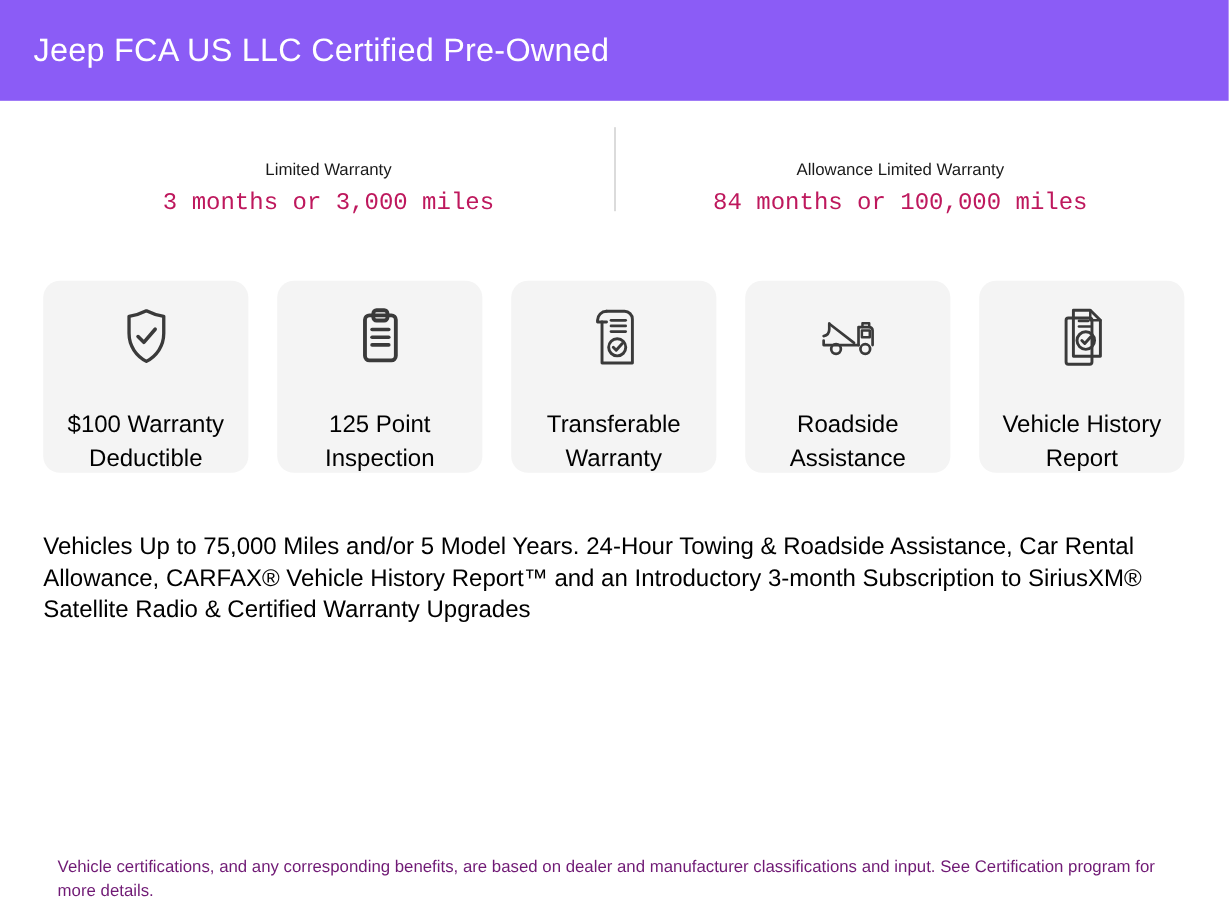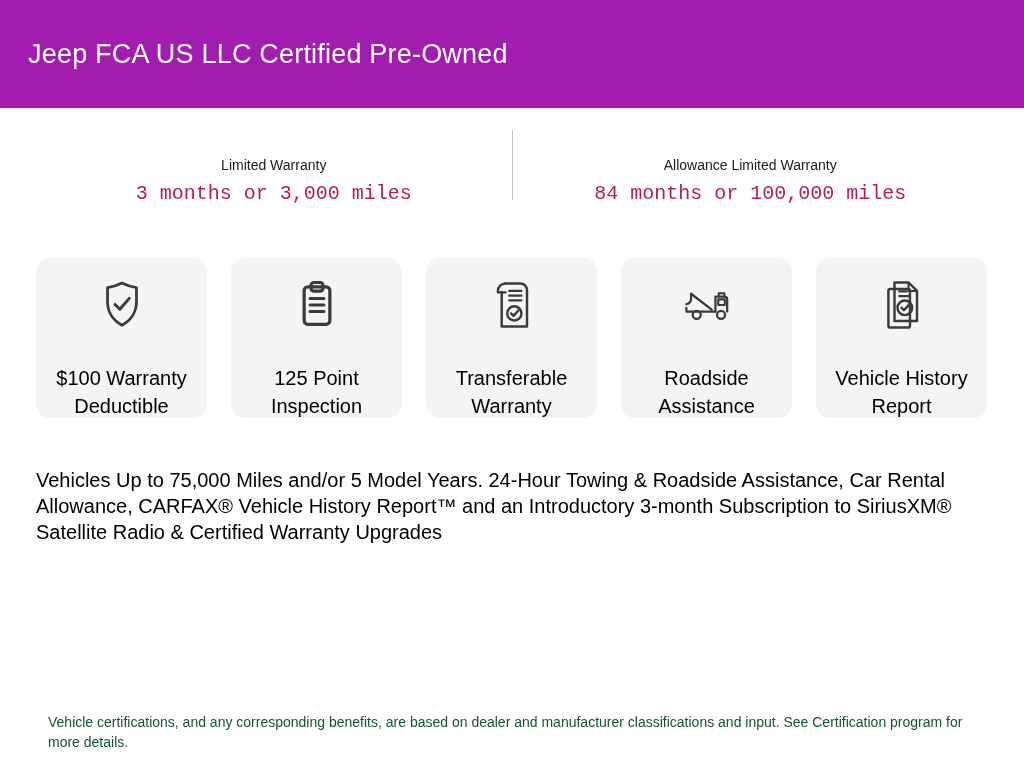--- a/index.html
+++ b/index.html
@@ -7,22 +7,22 @@
   body {
     font-family: "Liberation Sans", sans-serif;
     background: #ffffff;
     color: #000000;
     position: relative;
     overflow: hidden;
   }
 
   
   .header {
-    height: 108px;
-    background: #a21caf;
+    height: 84px;
+    background: #8b5cf6;
     display: flex;
     align-items: center;
     padding-left: 28px;
   }
   .header-title {
     color: #ffffff;
     font-size: 27px;
     font-weight: 400;
     letter-spacing: 0.2px;
   }
@@ -104,21 +104,21 @@
   }
 
   
   .disclaimer {
     position: absolute;
     left: 48px;
     bottom: 16px;
     max-width: 938px;
     font-size: 14px;
     line-height: 19.5px;
-    color: #14532d;
+    color: #701a75;
   }
 
   .ico { stroke: #3a3a3a; fill: none; stroke-linecap: round; stroke-linejoin: round; }
 </style>
 </head>
 <body>
 
 <div class="header">
   <div class="header-title">Jeep FCA US LLC Certified Pre-Owned</div>
 </div>

